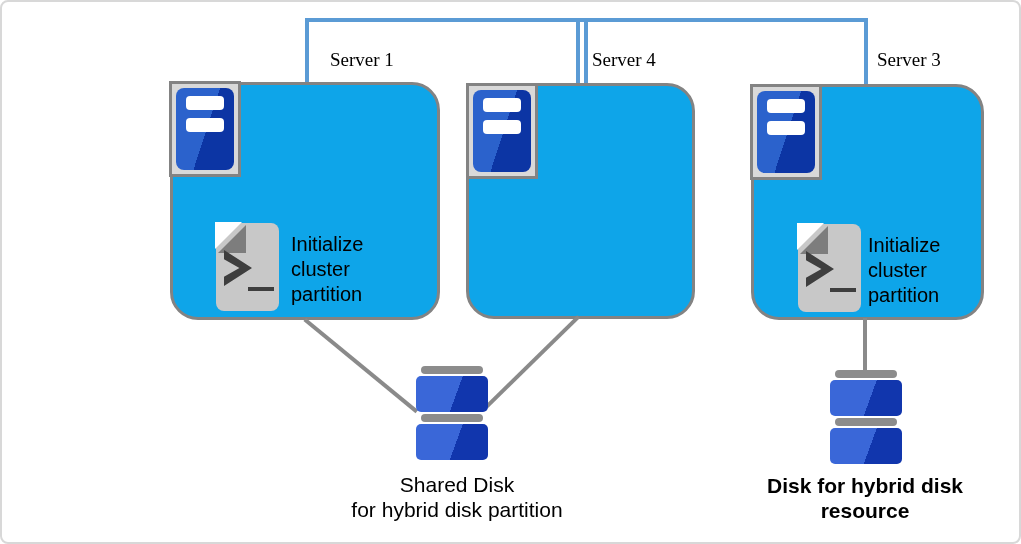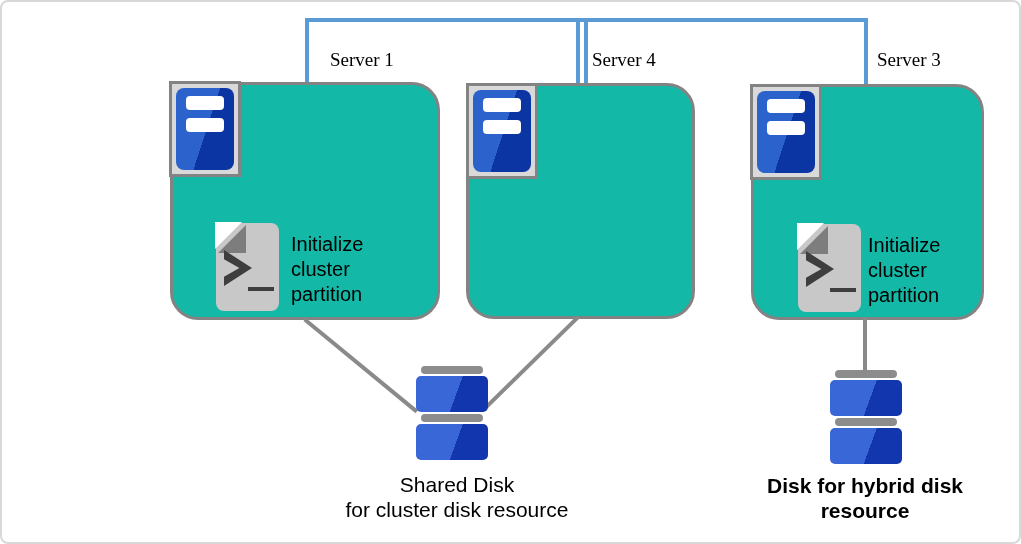--- a/index.html
+++ b/index.html
@@ -7,21 +7,21 @@
     position:relative;width:1021px;height:544px;box-sizing:border-box;
     background:var(--background,#fff);
     border:2px solid var(--frame_border,#D8D8D8);
     border-radius:8px;overflow:hidden;
     font-family:"Liberation Sans",sans-serif;color:var(--text,#000);
   }
   
   .net{position:absolute;background:var(--network_line,#5B9BD5);}
   
   .server-box{
-    position:absolute;box-sizing:border-box;background:#14b8a6;
+    position:absolute;box-sizing:border-box;background:#0ea5e9;
     border:3px solid var(--outline,#838383);border-radius:28px;
   }
   .server-label{position:absolute;font-size:19px;line-height:22px;white-space:nowrap;font-family:Liberation Serif, serif;}
   
   .srv-icon{
     position:absolute;width:72px;height:96px;box-sizing:border-box;
     background:var(--icon_frame_fill,#D9D9D9);
     border:3px solid var(--outline,#838383);
   }
   .srv-tower{
@@ -124,17 +124,17 @@
   </div>
 
   <div class="disk-icon" style="left:828px;top:368px;">
     <div class="disk-bar" style="top:0;"></div>
     <div class="disk-body" style="top:10px;"></div>
     <div class="disk-bar" style="top:48px;"></div>
     <div class="disk-body" style="top:58px;"></div>
   </div>
 
   <div class="disk-label" style="left:330px;top:470px;">Shared Disk
-for cluster disk resource</div>
+for hybrid disk partition</div>
   <div class="disk-label" style="left:738px;top:471px;font-weight:bold;">Disk for hybrid disk
 resource</div>
 
 </div>
 
 </body></html>

